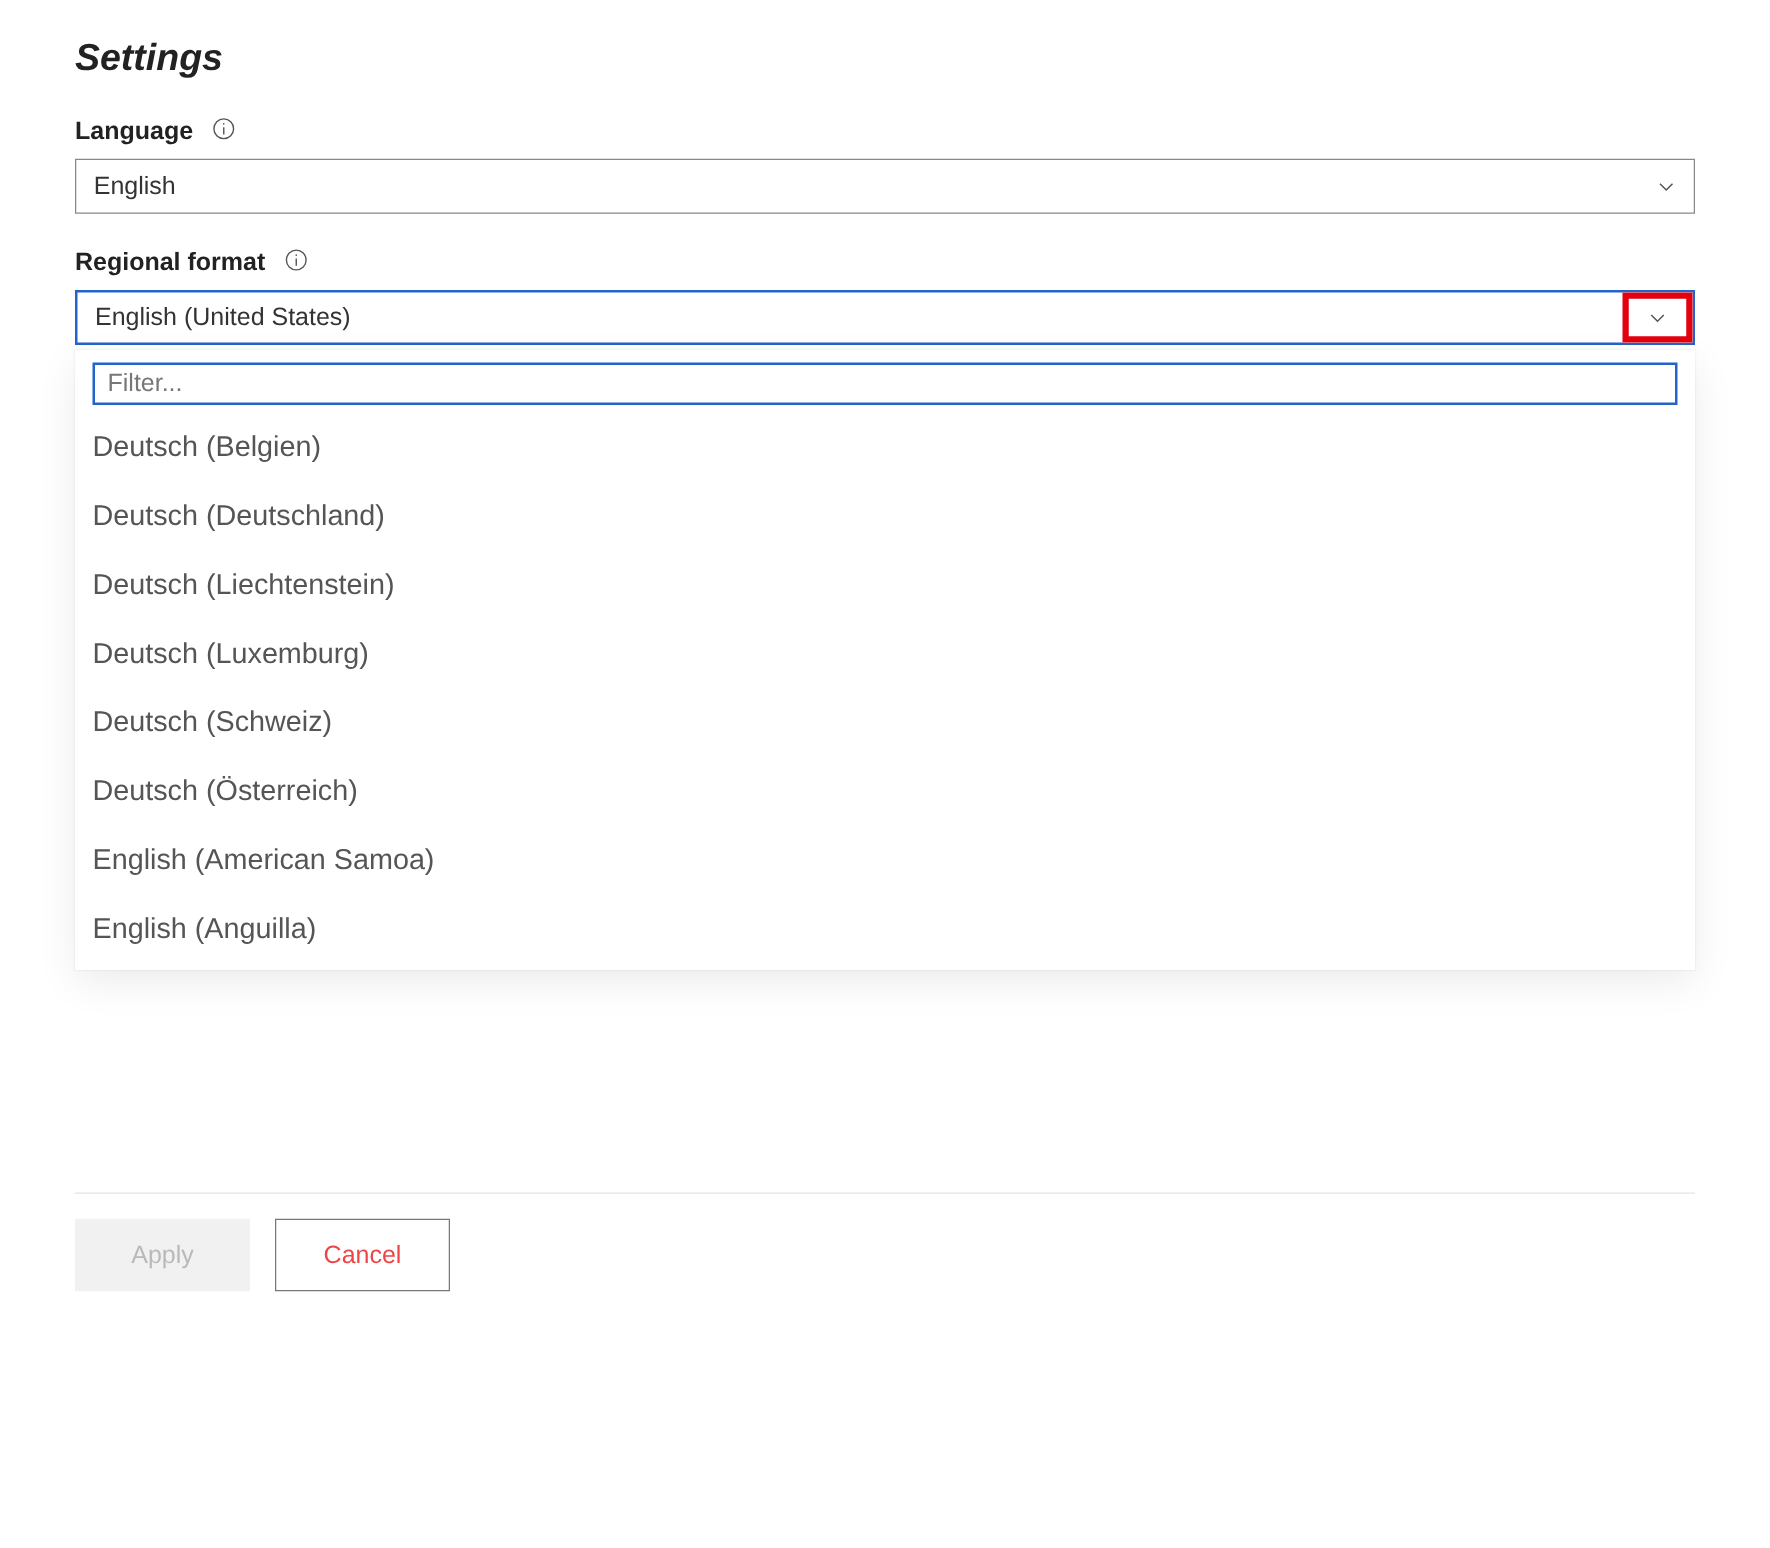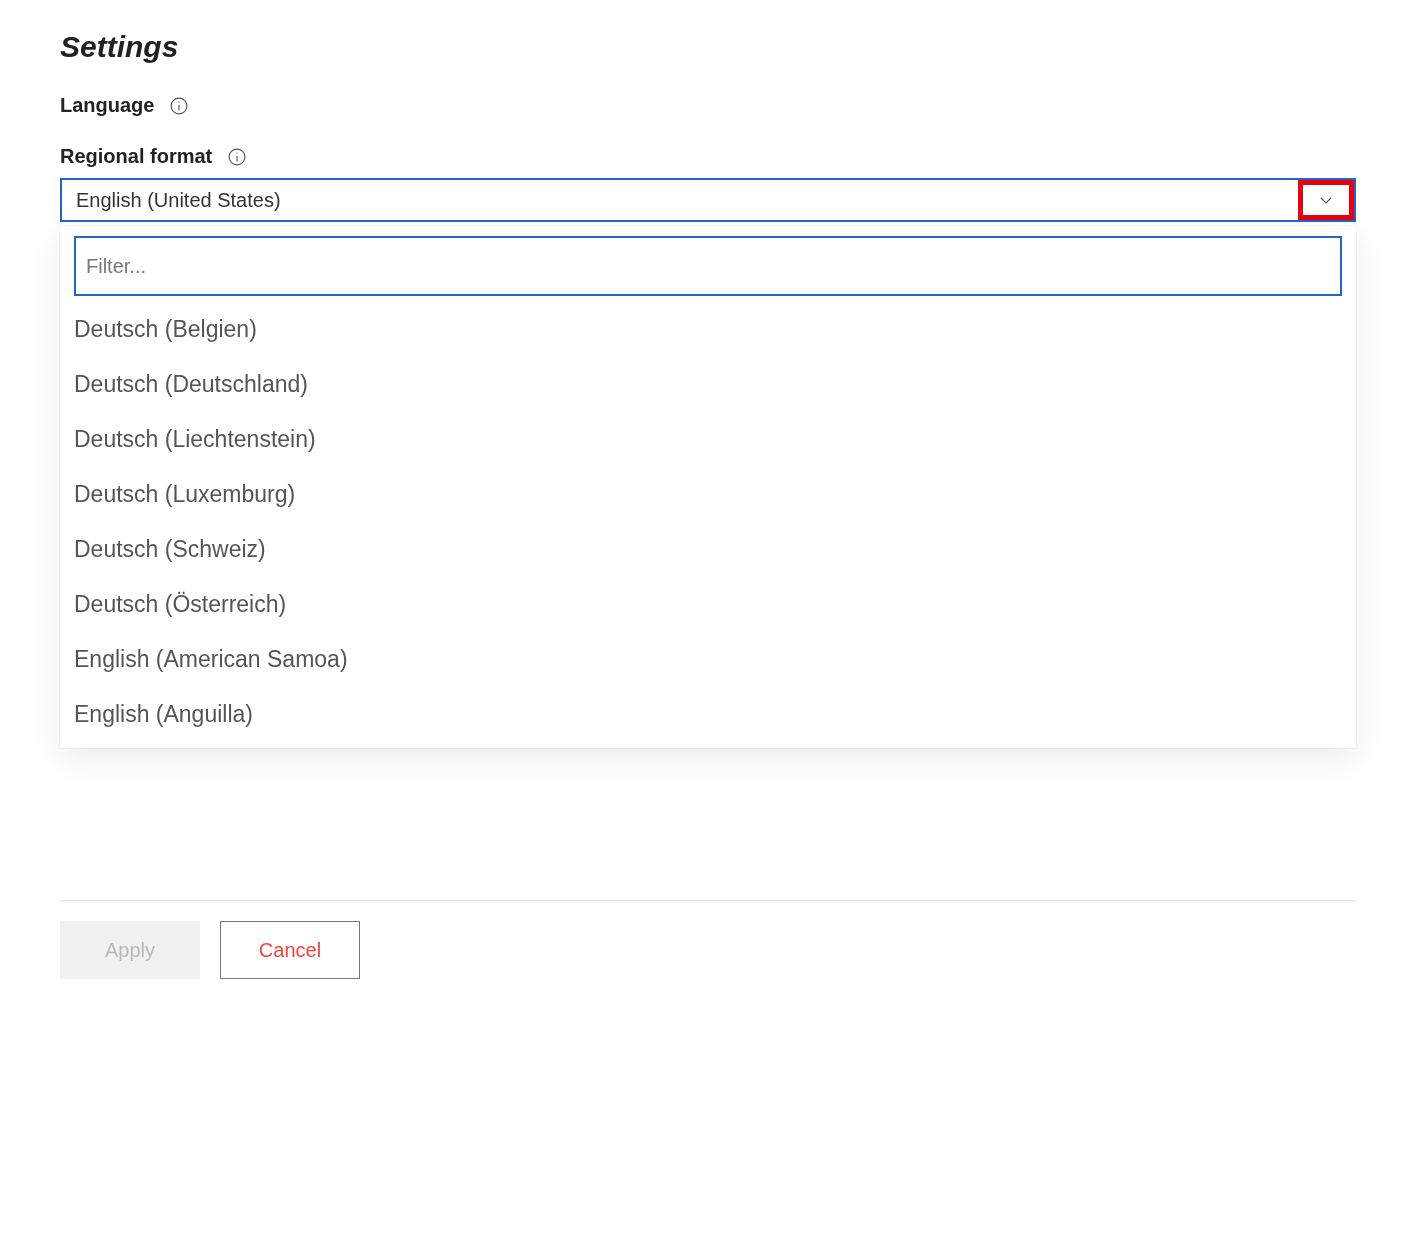--- a/index.html
+++ b/index.html
@@ -18,21 +18,21 @@
       color: #222;
       font-style: italic;
     }
     .field-group { margin-bottom: 28px; }
     .field-label-row {
       font-size: 20px;
       font-weight: 600;
       color: #222;
       margin-bottom: 10px;
       display: flex;
-      align-items: center;
+      align-items: flex-start;
       gap: 16px;
     }
     .info-icon {
       width: 18px;
       height: 18px;
       display: inline-flex;
       align-items: center;
       justify-content: center;
       color: #555;
     }
@@ -84,21 +84,21 @@
       right: 0;
       top: 48px;
       background: #fff;
       box-shadow: 0 10px 30px rgba(0,0,0,0.08), 0 0 0 1px rgba(0,0,0,0.03);
       padding: 10px 14px 6px 14px;
       z-index: 5;
     }
     .filter-input {
       width: 100%;
       border: 2px solid #2463c7;
-      height: 60px;
+      height: 34px;
       font-size: 20px;
       padding: 0 10px;
       outline: none;
       color: #14532d;
     }
     .filter-input::placeholder { color: #777; }
     .options-list {
       margin-top: 6px;
       max-height: 470px;
       overflow-y: scroll;
@@ -155,20 +155,28 @@
 <h1 class="page-title">Settings</h1>
 
 <div class="field-group">
   <div class="field-label-row">
     <span>Language</span>
     <span class="info-icon">
       <svg viewBox="0 0 16 16" fill="none" stroke="currentColor" stroke-width="1">
           <circle cx="8" cy="8" r="7"></circle>
           <circle cx="8" cy="4.5" r="0.6" fill="currentColor" stroke="none"></circle>
           <line x1="8" y1="7" x2="8" y2="12"></line>
+        </svg>
+    </span>
+  </div>
+  <div class="select-box">
+    <span>English</span>
+    <span class="chevron">
+      <svg viewBox="0 0 16 16" fill="none" stroke="currentColor" stroke-width="1.2">
+          <polyline points="3,6 8,11 13,6"></polyline>
         </svg>
     </span>
   </div>
 </div>
 
 <div class="field-group">
   <div class="field-label-row">
     <span>Regional format</span>
     <span class="info-icon">
       <svg viewBox="0 0 16 16" fill="none" stroke="currentColor" stroke-width="1">

